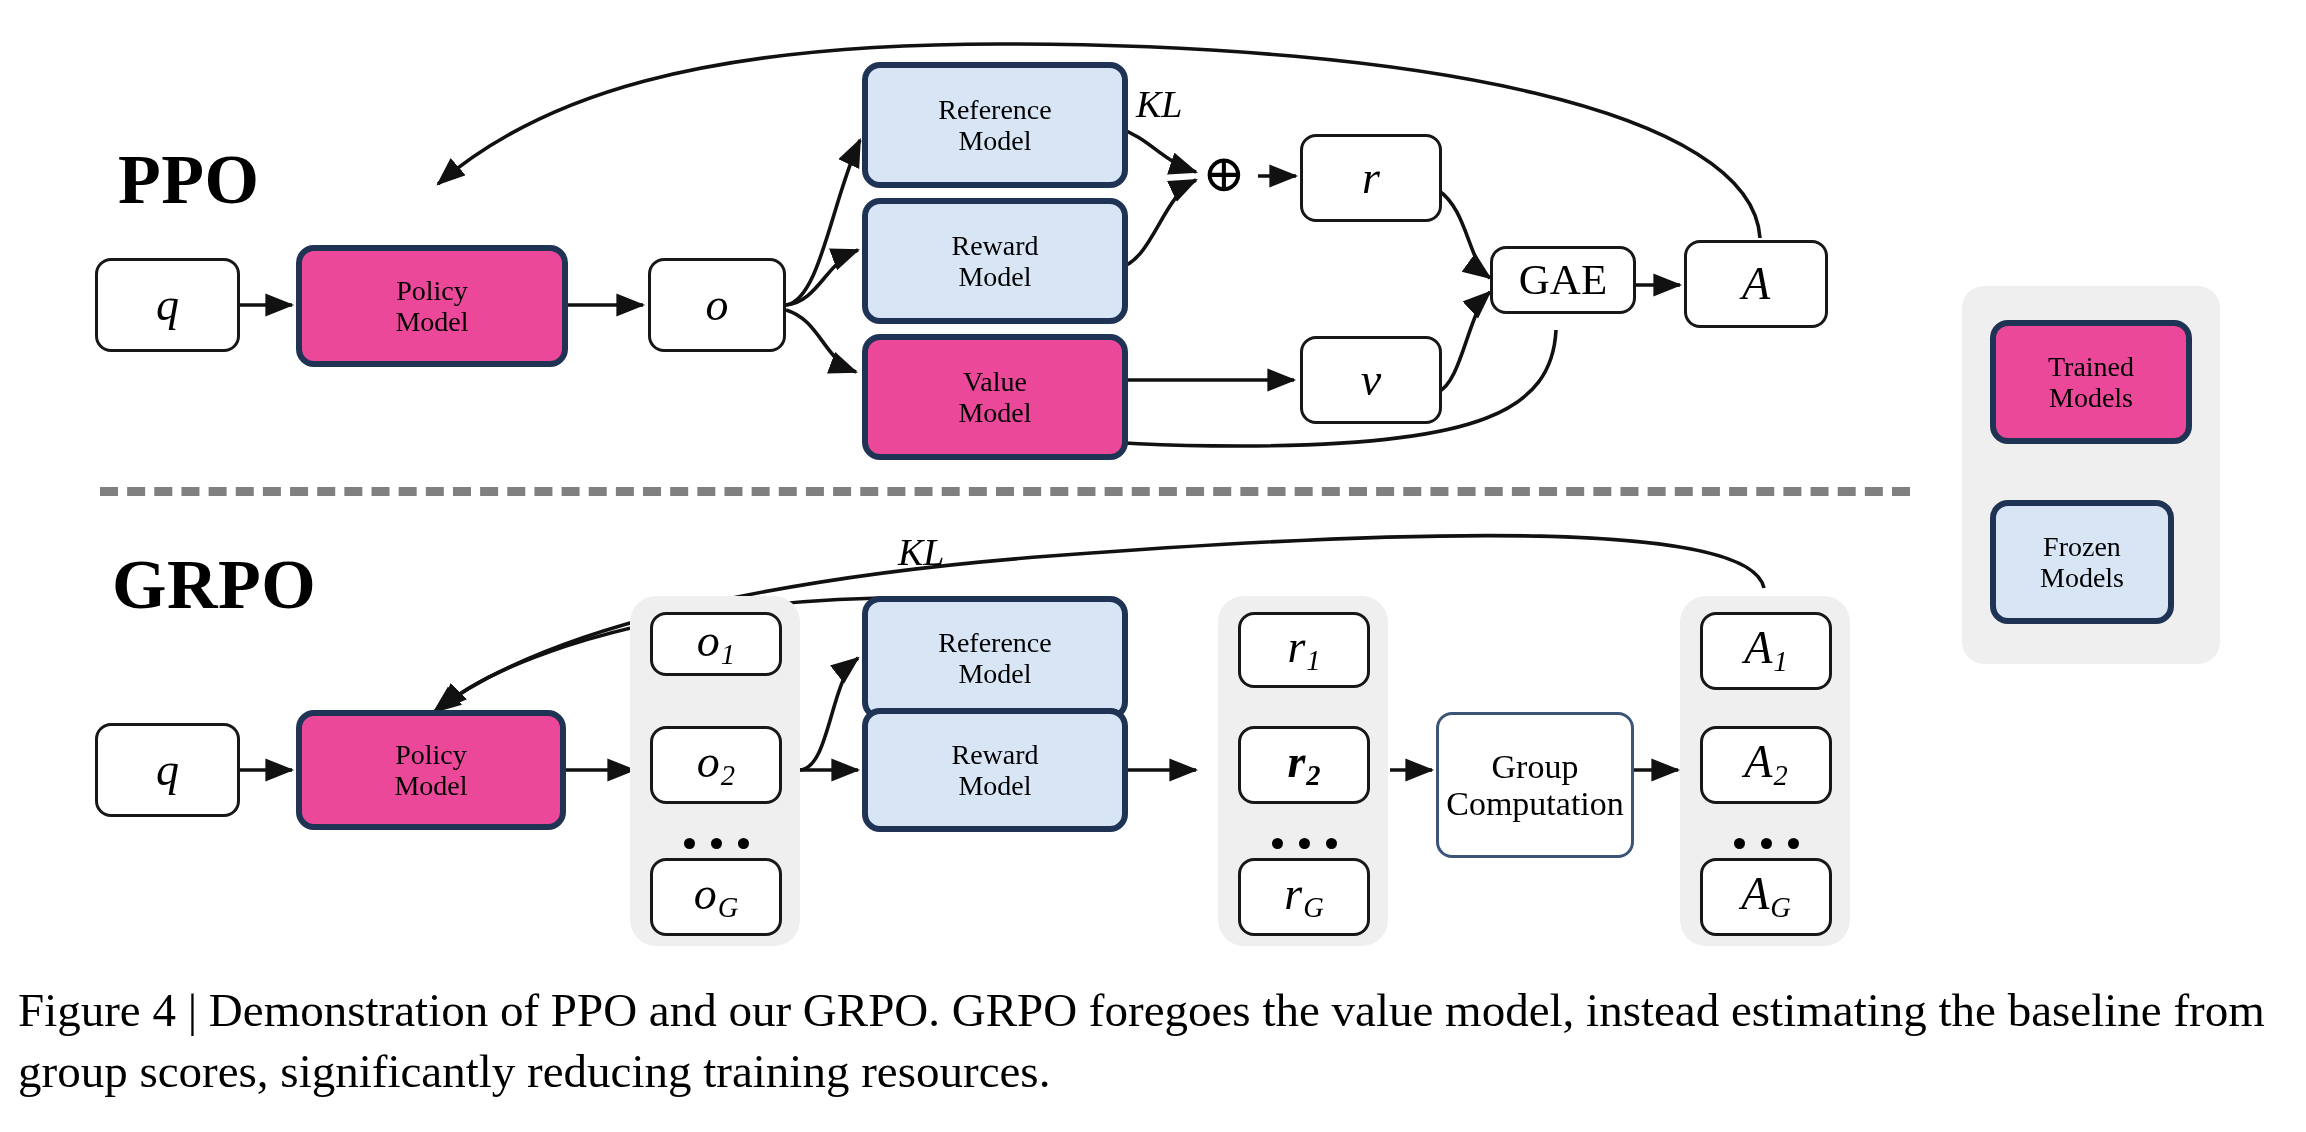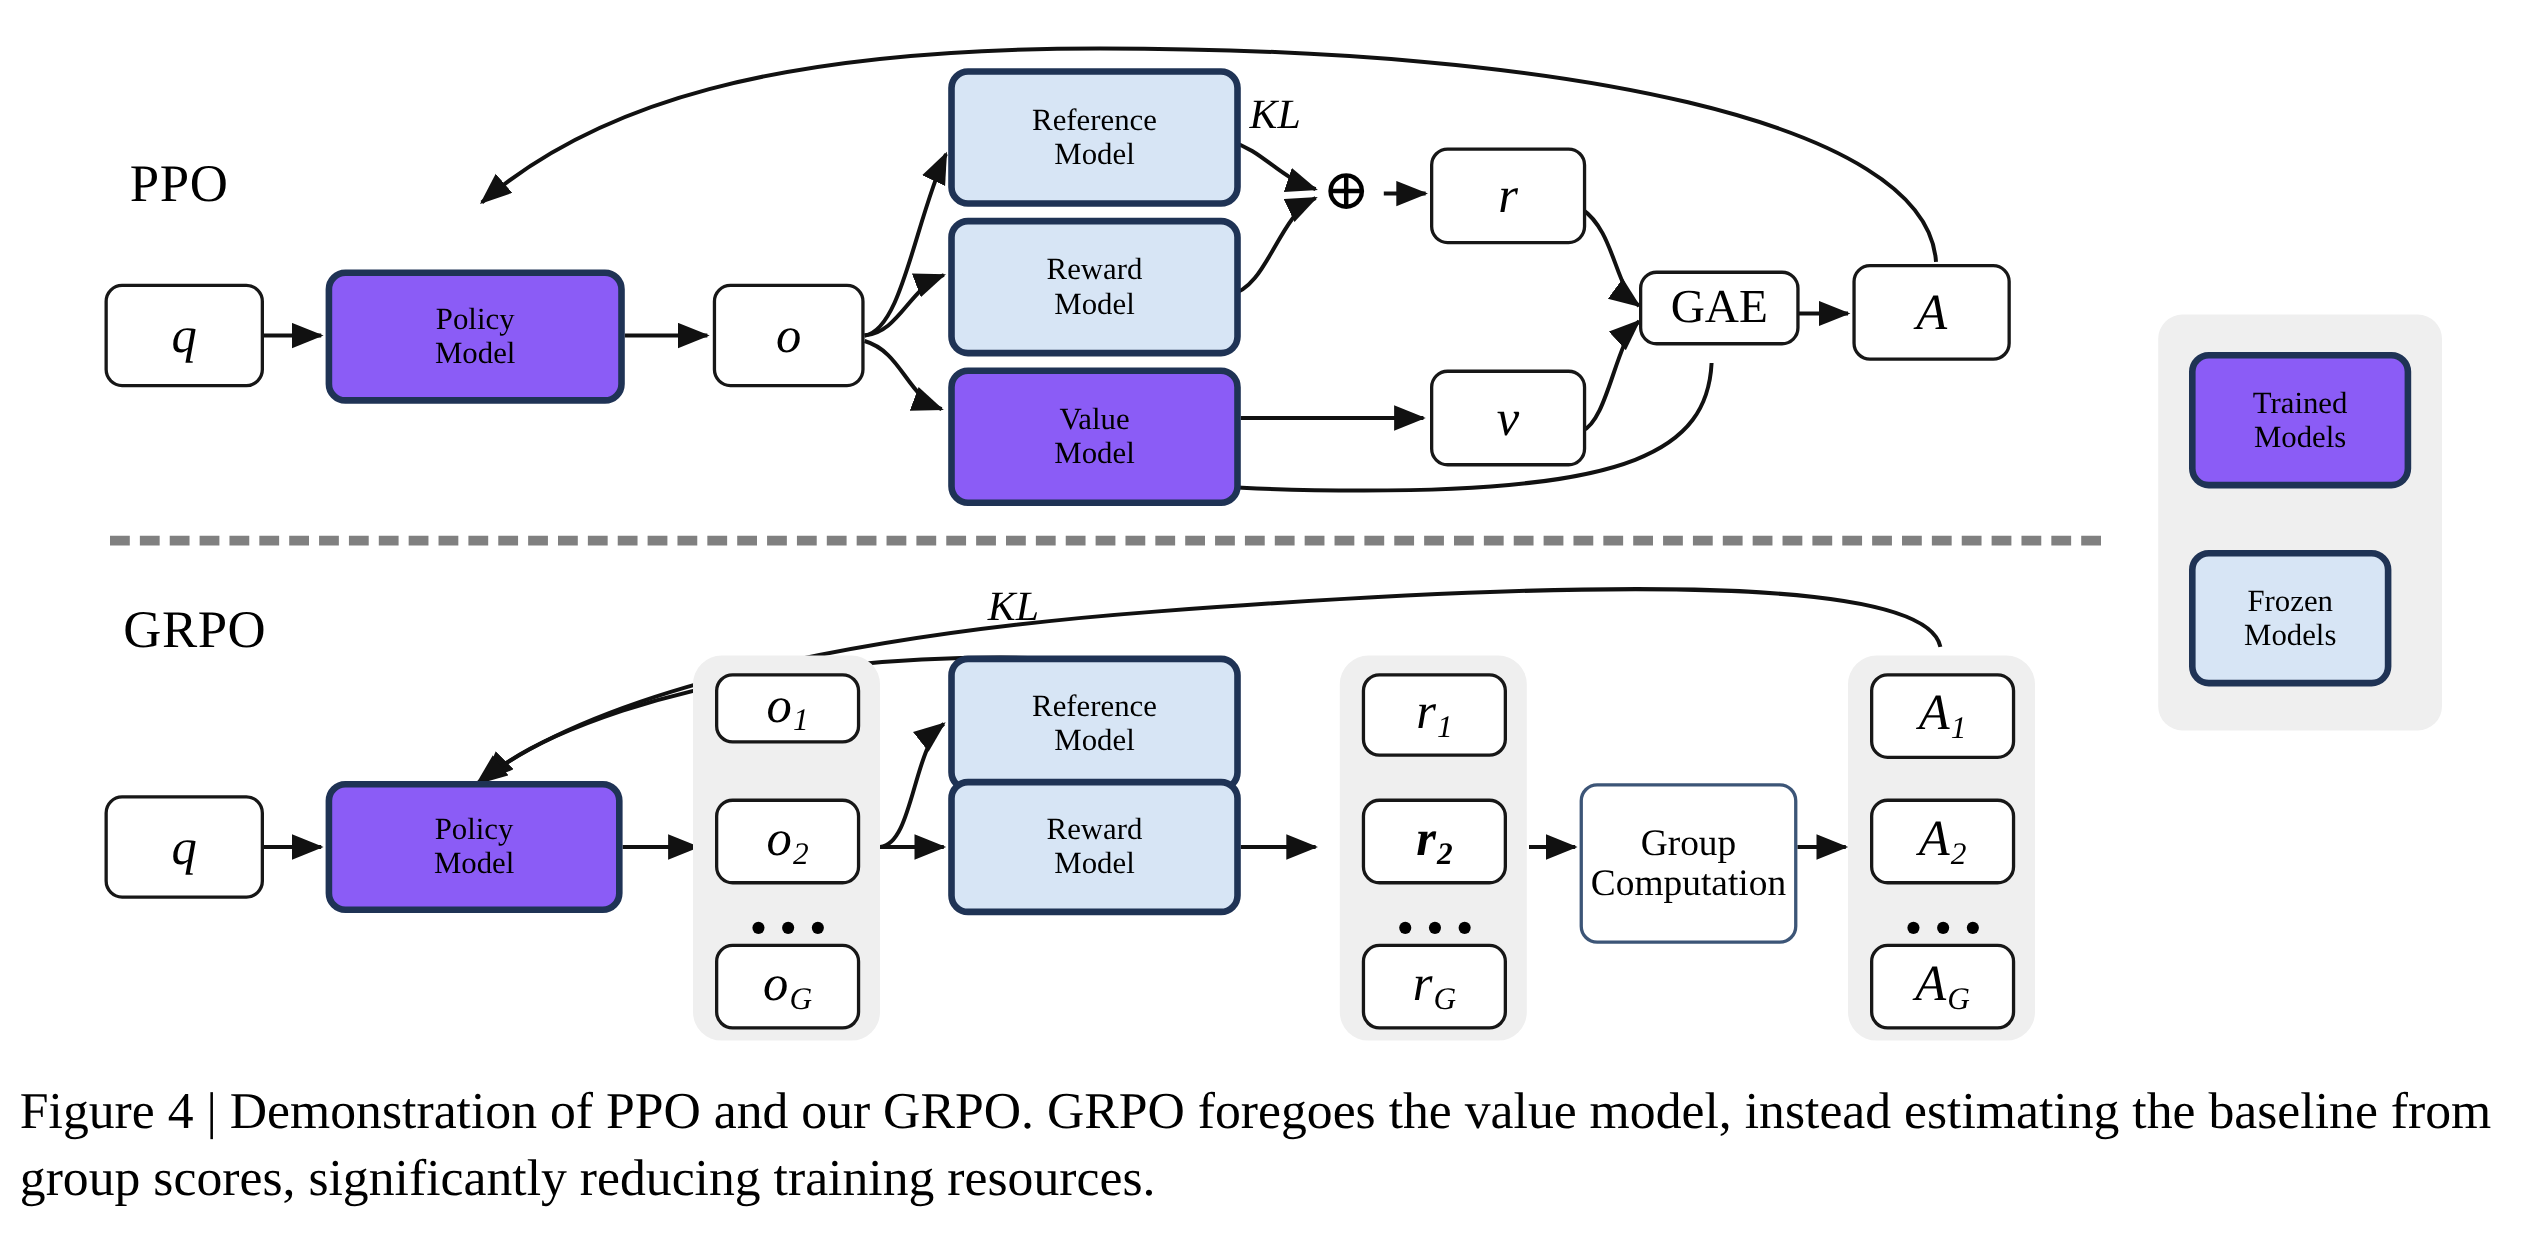--- a/index.html
+++ b/index.html
@@ -57,41 +57,41 @@
   .node.var {
     font-style: italic;
     font-size: 46px;
   }
   .node.model {
     border: 6px solid #1f3355;
     border-radius: 18px;
     font-size: 28px;
     line-height: 1.12;
   }
-  .node.trained { background: #8b5cf6; justify-content: center; }
+  .node.trained { background: #ec4899; justify-content: center; }
   .node.frozen  { background: #d7e5f5; }
   .node.thin-blue {
     border: 3px solid #3c5577;
     border-radius: 16px;
     background: #ffffff;
     font-size: 34px;
     line-height: 1.1;
   }
 
   .group-panel {
     position: absolute;
     box-sizing: border-box;
     background: #efefef;
     border-radius: 26px;
   }
 
   .section-title {
     position: absolute;
-    font-weight: normal;
-    font-size: 48px;
+    font-weight: bold;
+    font-size: 70px;
     letter-spacing: 0.5px;
     font-family: "Liberation Serif", "DejaVu Serif", serif;
   }
 
   .dots {
     position: absolute;
     display: flex;
     align-items: center;
     justify-content: center;
     gap: 16px;

